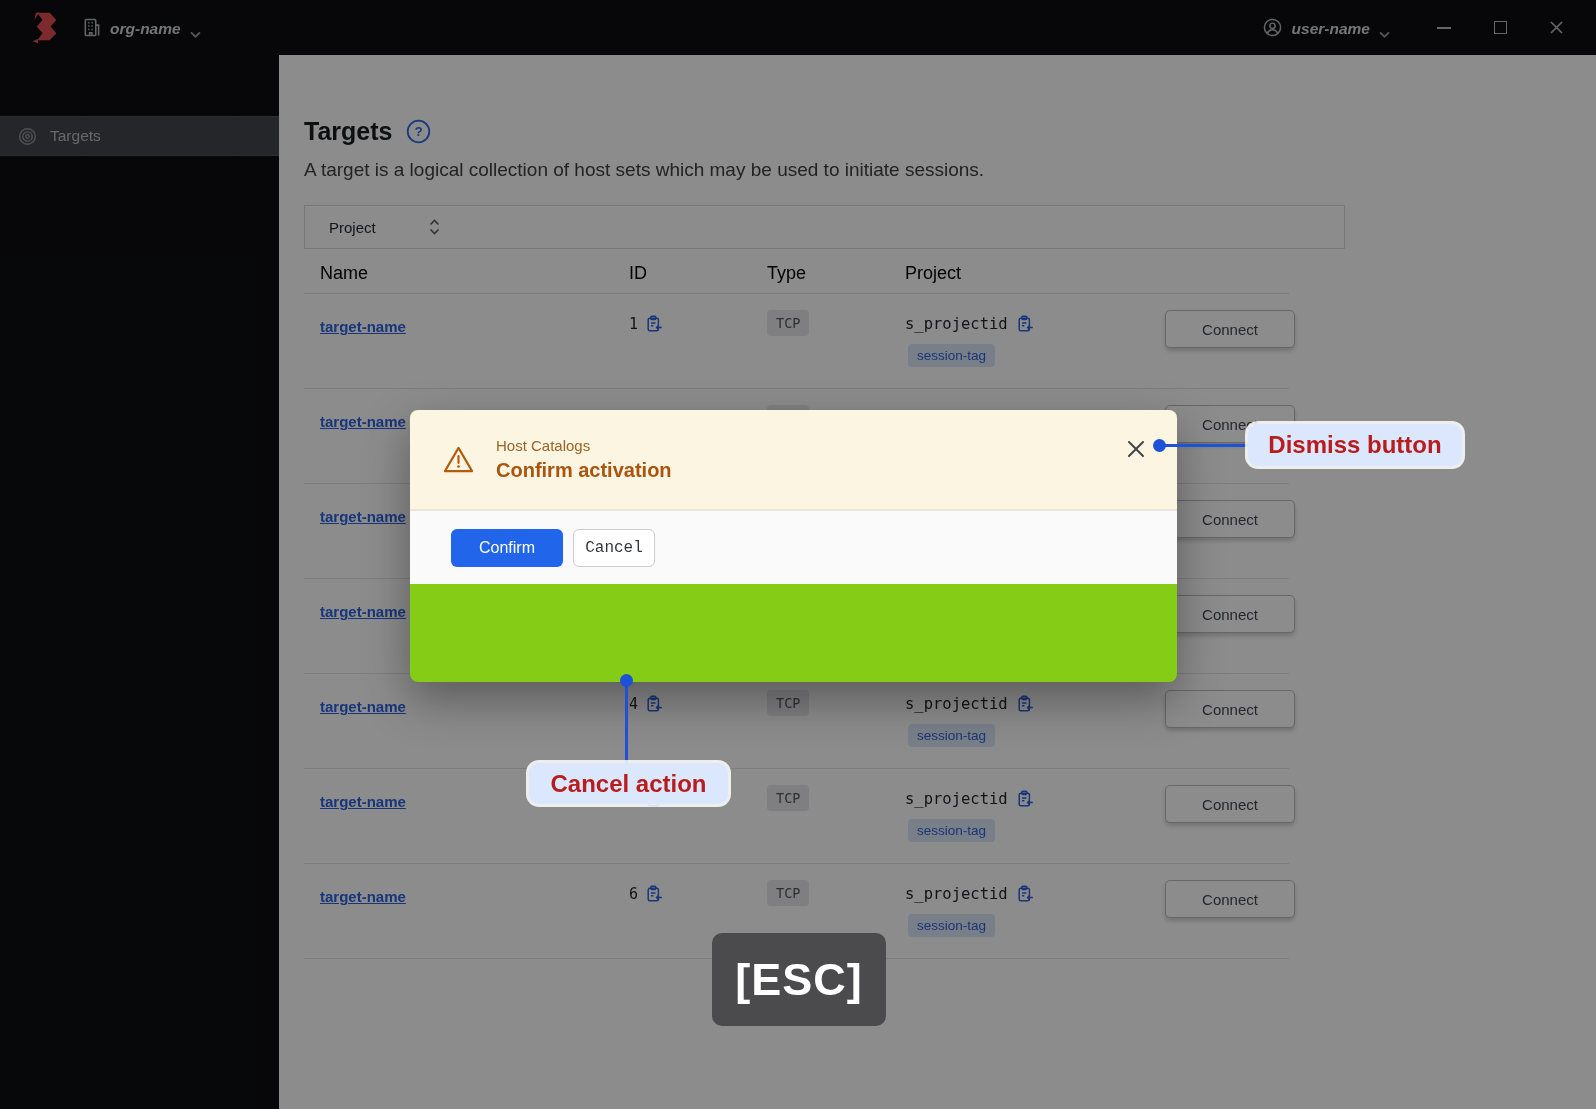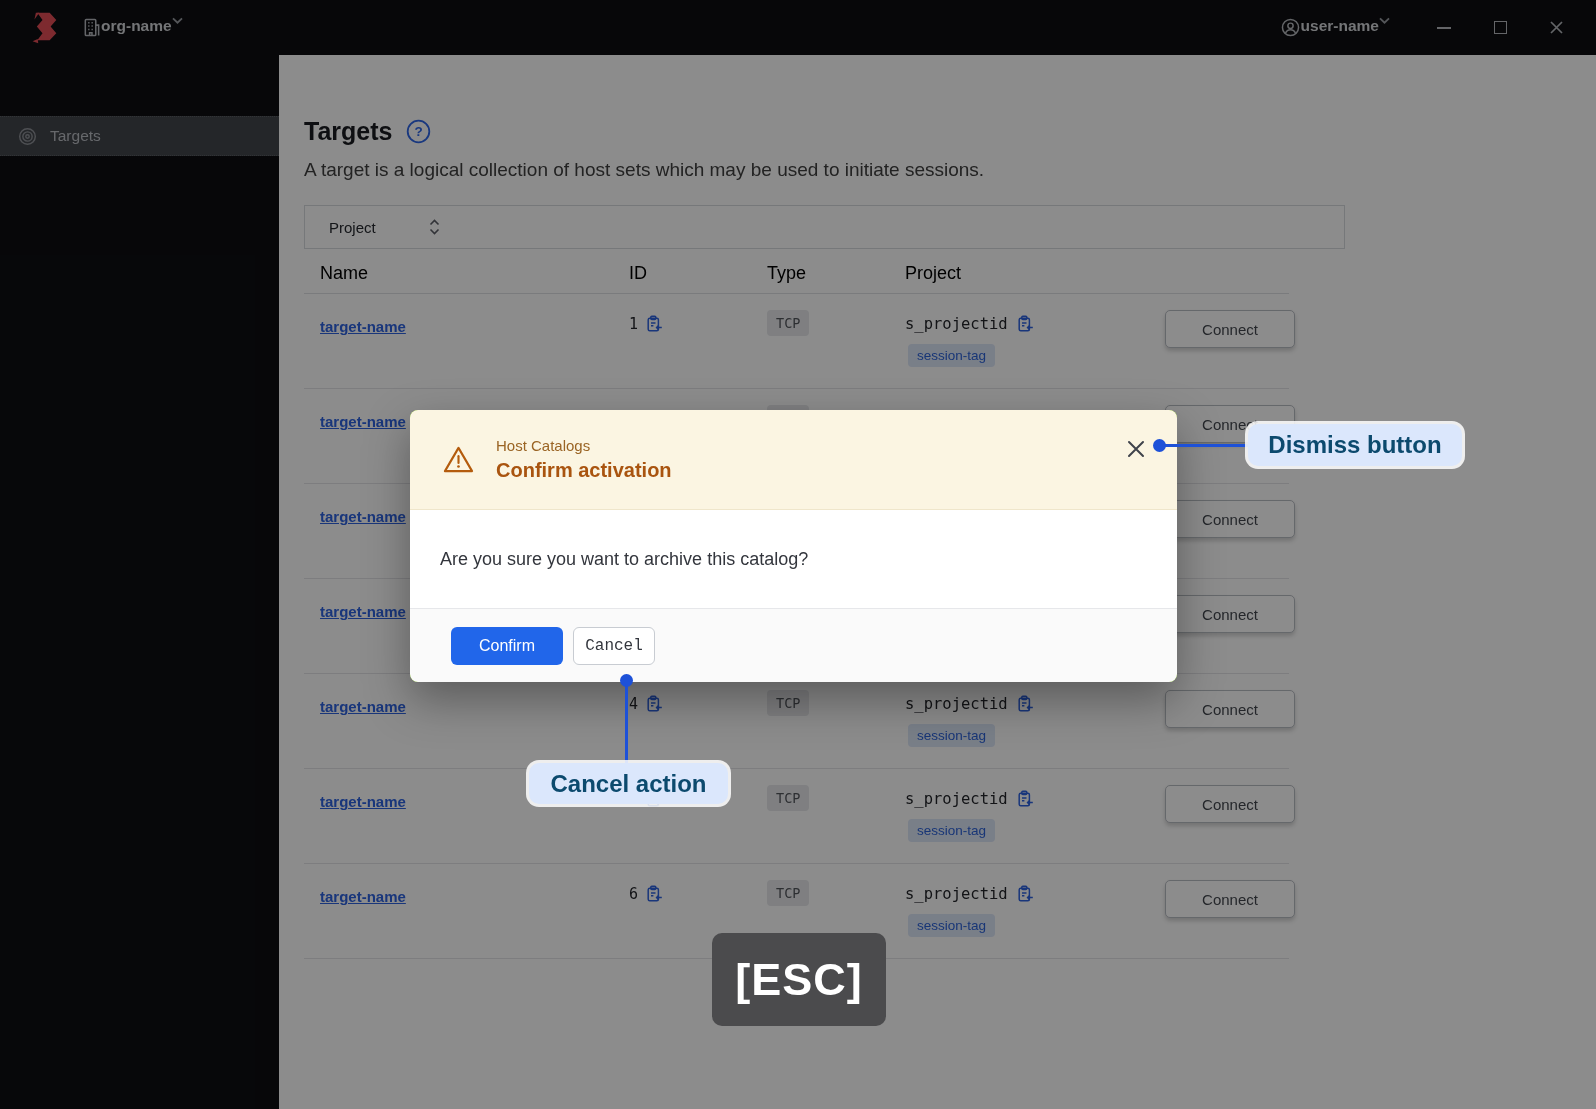--- a/index.html
+++ b/index.html
@@ -9,21 +9,21 @@
     background:#ffffff; font-family:"Liberation Sans", sans-serif;
   }
   svg { display:block; }
 
   
   .topbar {
     position:absolute; top:0; left:0; right:0; height:55px;
     background:#0d0e12; display:flex; align-items:center; z-index:1;
   }
   .logo { margin-left:24px; width:38px; height:38px; }
-  .org, .user { display:flex; align-items:flex-start; gap:0; color:#d3d5d9; font-size:15.5px; font-weight:700; }
+  .org, .user { display:flex; align-items:flex-end; gap:9px; color:#d3d5d9; font-size:15.5px; font-weight:700;font-style:italic; }
   .org { margin-left:20px; cursor:pointer; }
   .user { cursor:pointer; }
   .tb-spacer { flex:1; }
   .chev { color:#9a9da3; }
   .winctl { display:flex; align-items:center; gap:40px; margin:0 32px 0 46px; color:#b6b9be; }
   .winbtn { width:16px; height:16px; display:flex; align-items:center; justify-content:center; cursor:pointer; }
   .min-bar { width:14px; height:2px; background:#b6b9be; }
   .max-box { width:13px; height:13px; border:1.6px solid #b6b9be; }
 
   
@@ -120,21 +120,21 @@
     border-radius:6px; font-size:16px; font-family:Liberation Mono, monospace; cursor:pointer;
   }
 
   
   .dot { position:absolute; width:13px; height:13px; border-radius:50%; background:#1d51d8; z-index:70; }
   .dot-dismiss { left:1153px; top:439px; }
   .line-dismiss { position:absolute; left:1160px; top:444px; width:90px; height:3px; background:#1d51d8; z-index:69; }
   .dot-cancel { left:620px; top:674px; }
   .line-cancel { position:absolute; left:625px; top:681px; width:3px; height:82px; background:#1d51d8; z-index:69; }
   .pill {
-    position:absolute; z-index:70; background:#dbe7fc; border-radius:10px; color:#0c4a6e;
+    position:absolute; z-index:70; background:#dbe7fc; border-radius:10px; color:#b91c1c;
     font-weight:700; display:flex; align-items:center; justify-content:center;
     box-shadow:0 0 0 3px rgba(255,255,255,0.85);
   }
   .pill-dismiss { left:1248px; top:424px; width:214px; height:42px; font-size:24px; }
   .pill-cancel { left:529px; top:763px; width:199px; height:41px; font-size:24px; }
   .esc-key {
     position:absolute; left:712px; top:933px; width:174px; height:93px; z-index:70;
     background:#4b4b4d; border-radius:10px; color:#fff; font-size:45px; font-weight:700;
     display:flex; align-items:center; justify-content:center; letter-spacing:1px;
   }
@@ -459,21 +459,20 @@
     <span class="mh-text">
       <span class="mh-eyebrow">Host Catalogs</span>
       <span class="mh-title">Confirm activation</span>
     </span>
     <button class="modal-close">
       <svg viewBox="0 0 24 24" fill="none" stroke="currentColor" stroke-width="2" stroke-linecap="round">
         <path d="M5 5l14 14M19 5 5 19"></path>
       </svg>
     </button>
   </div>
-  <div class="modal-body">Are you sure you want to archive this catalog?</div>
   <div class="modal-footer">
     <button class="btn-confirm">Confirm</button>
     <button class="btn-cancel">Cancel</button>
   </div>
 </div>
 
 <div class="line-dismiss"></div>
 <div class="dot dot-dismiss"></div>
 <div class="pill pill-dismiss">Dismiss button</div>
 

